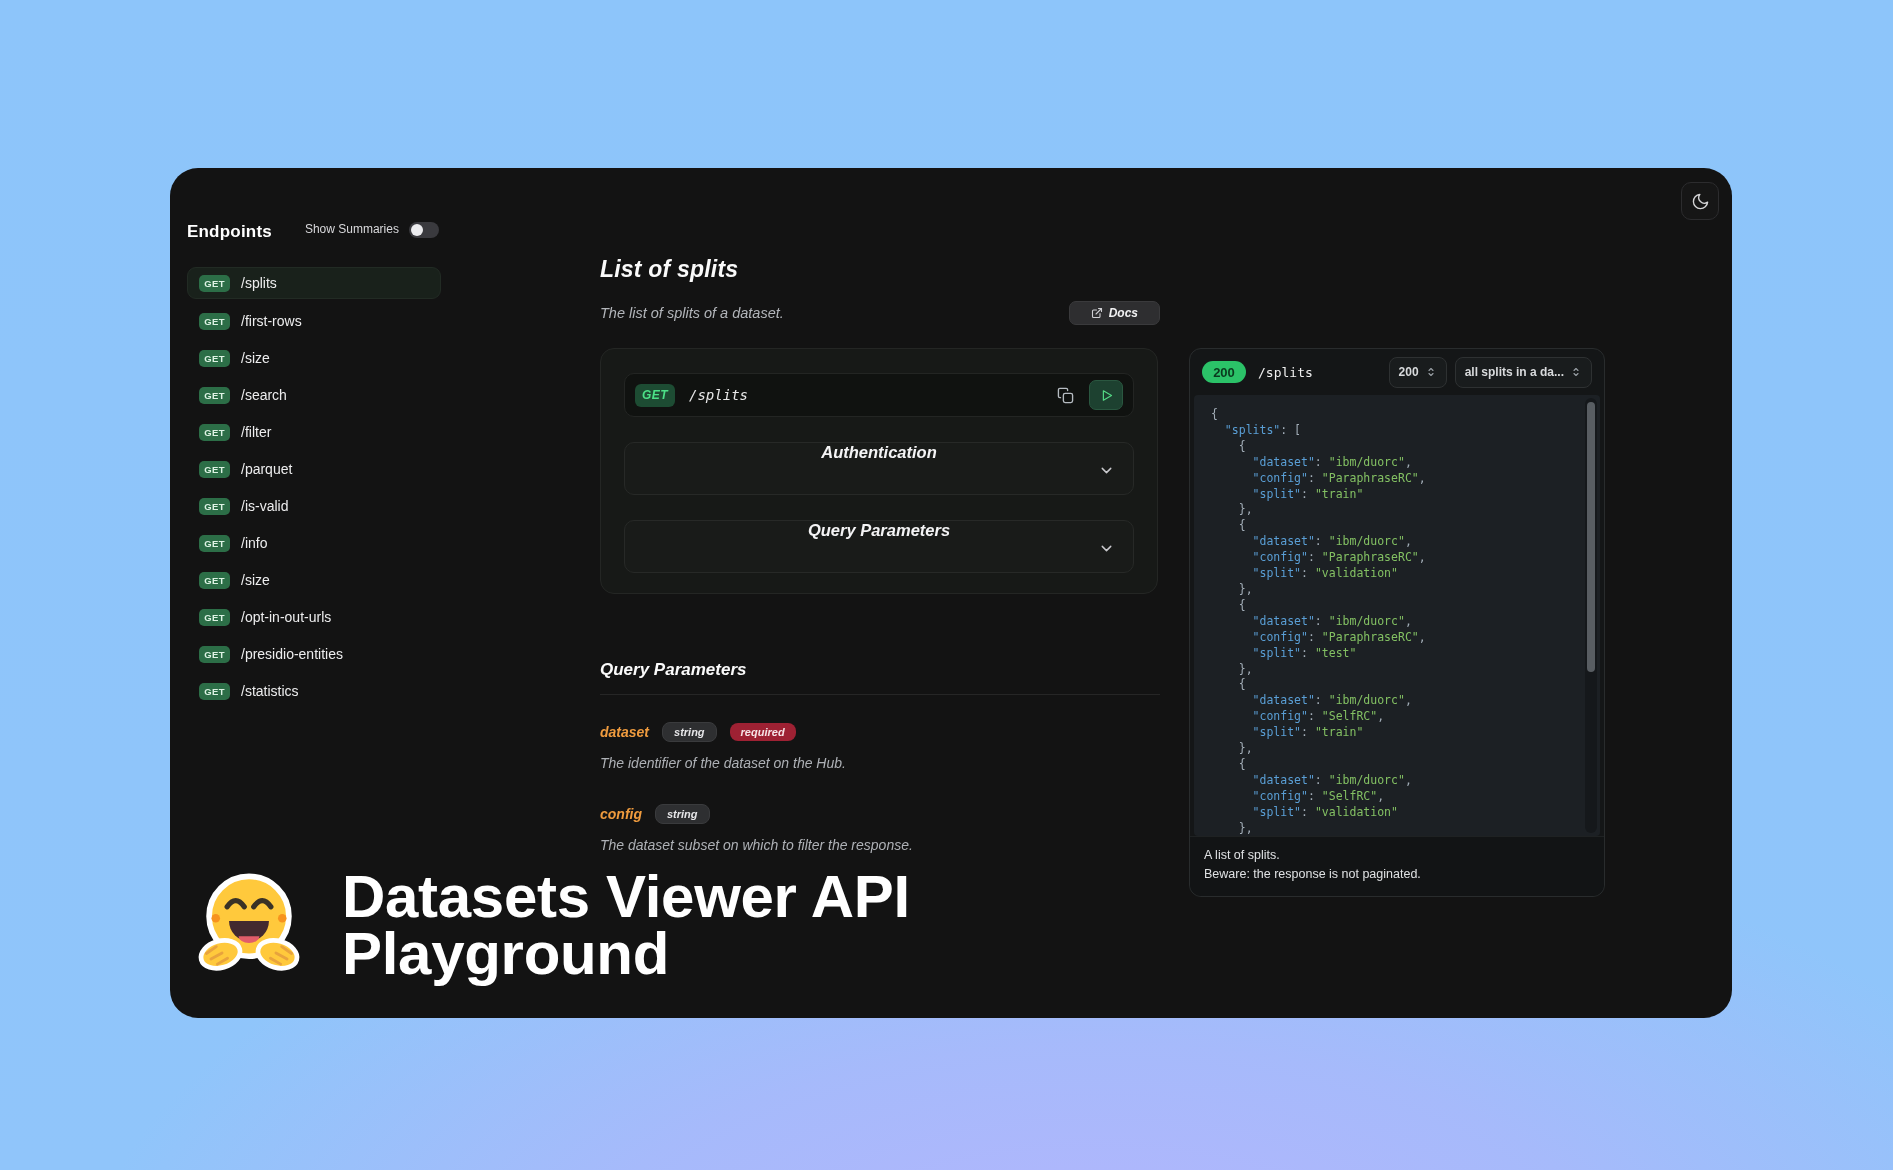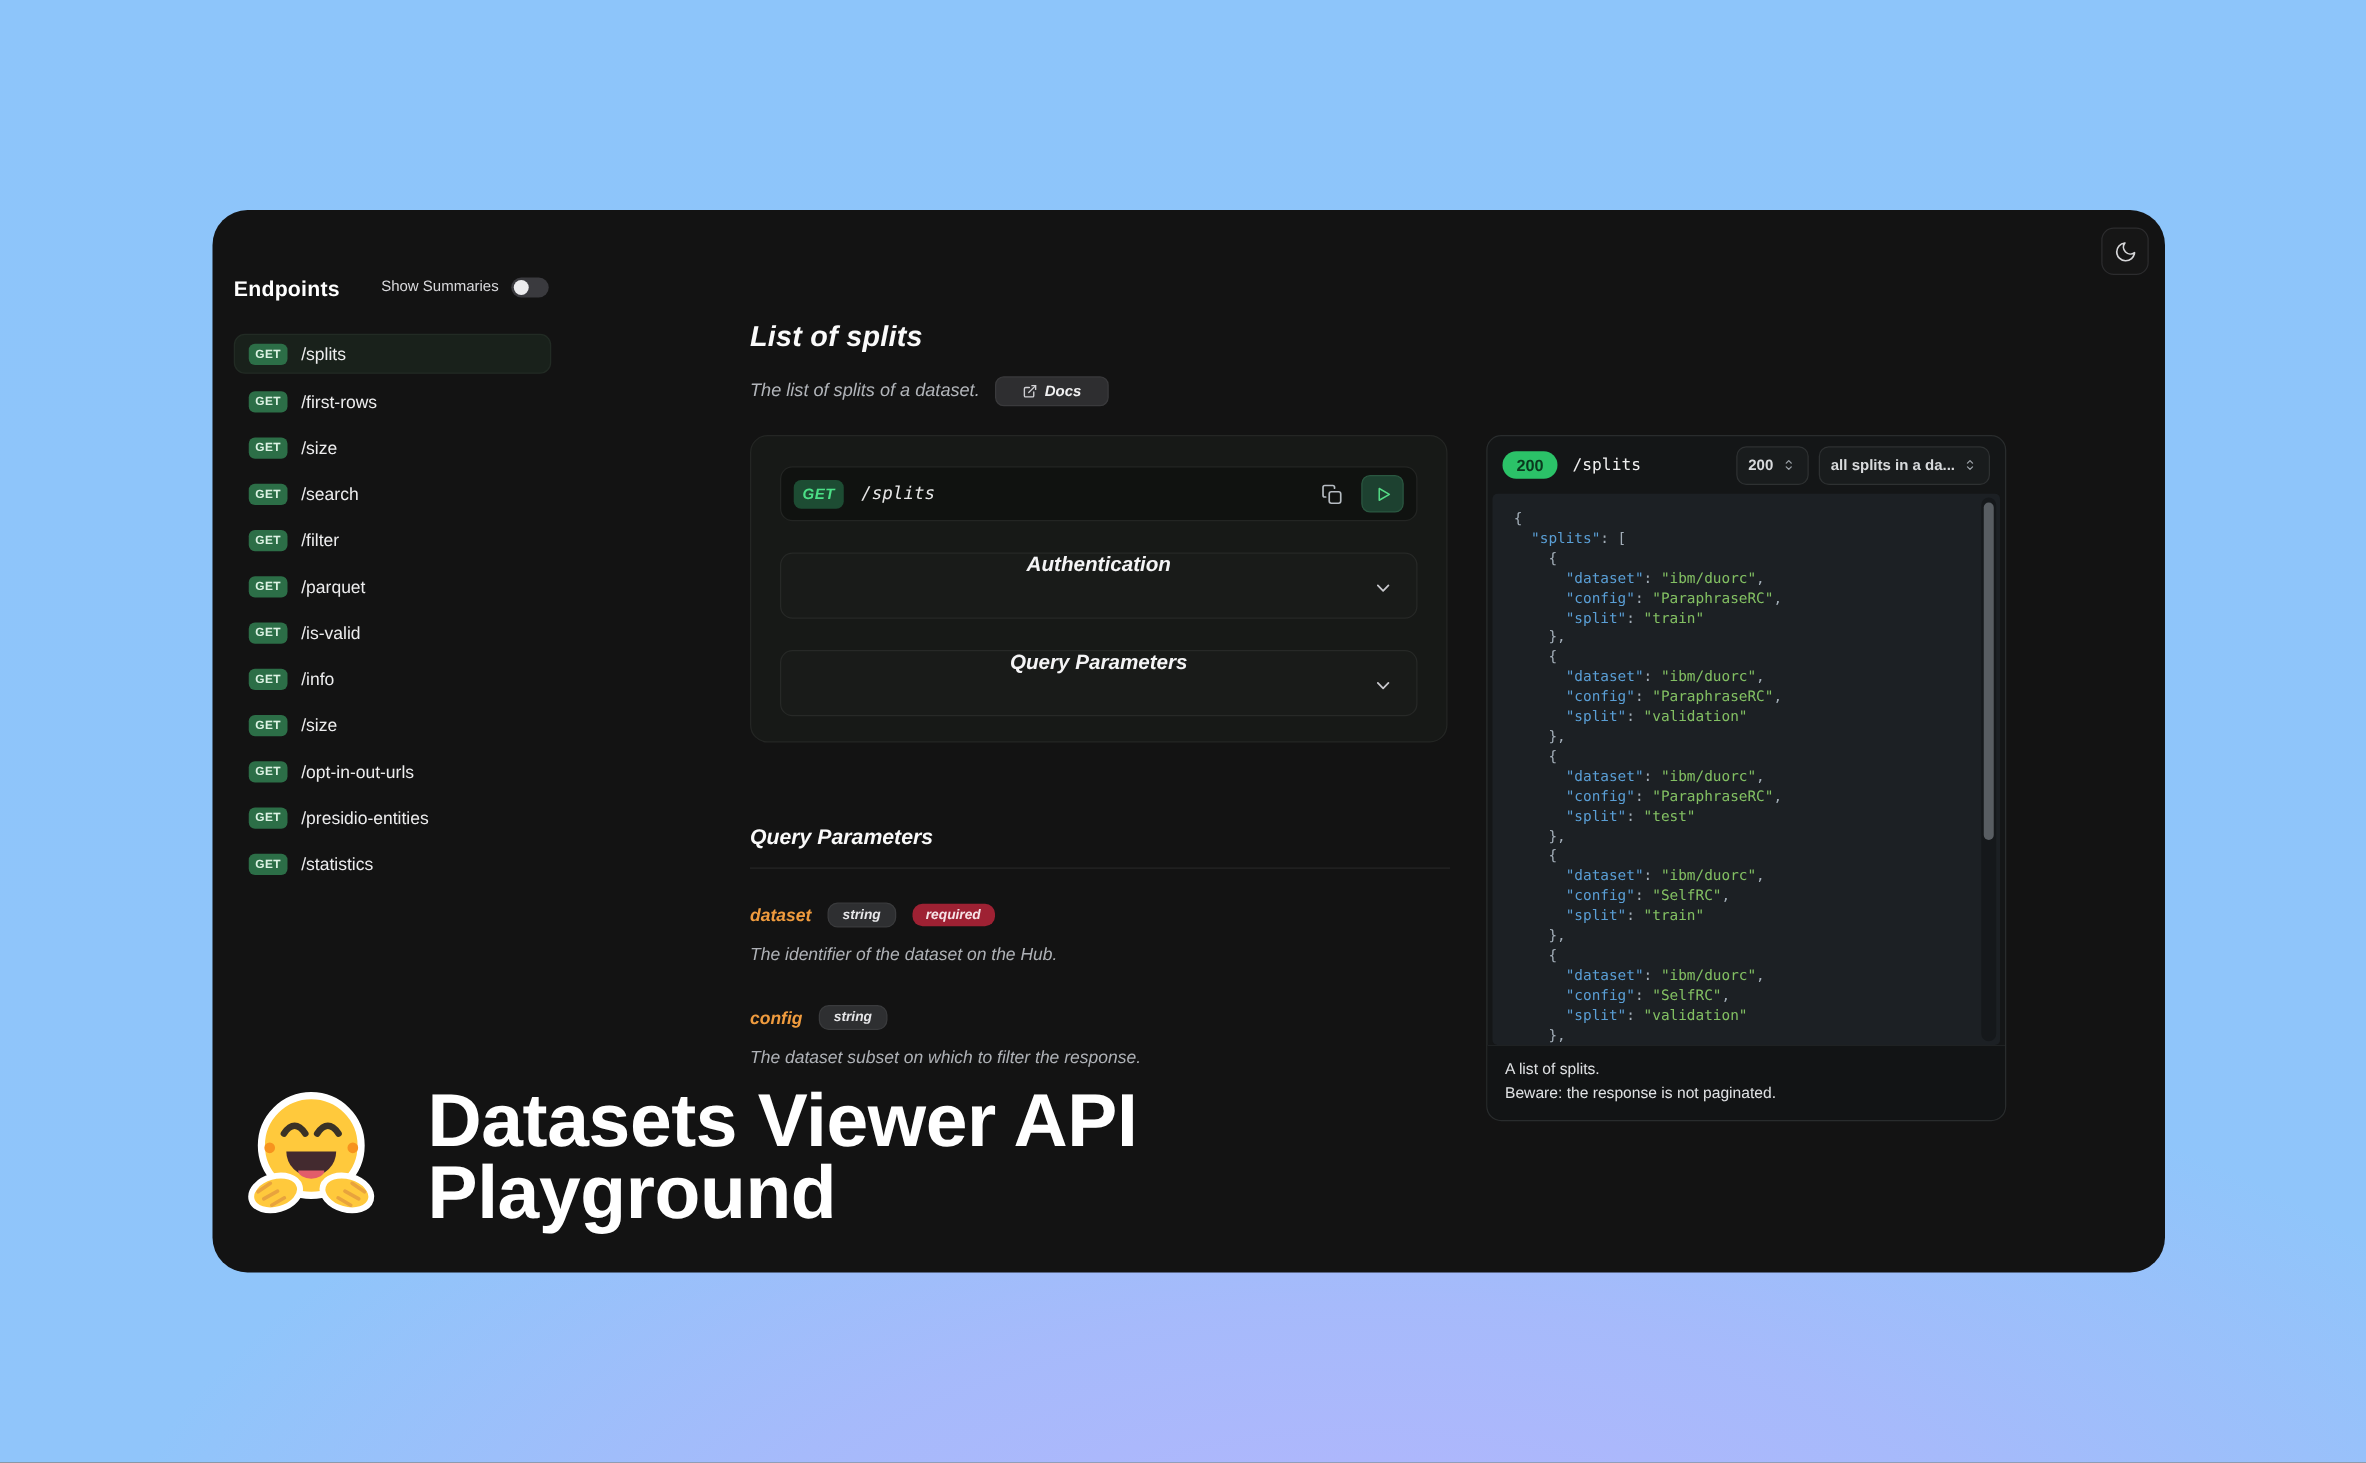--- a/index.html
+++ b/index.html
@@ -24,21 +24,21 @@
   .ep-list{margin-top:21px;}
   .ep-row{display:flex;align-items:center;height:30px;margin-bottom:7px;padding:0 12px;border-radius:9px;width:230px;cursor:pointer;}
   .ep-row.selected{background:#19211b;border:1px solid #222b24;padding:0 11px;}
   .get-badge{display:inline-flex;align-items:center;justify-content:center;width:31px;height:17px;border-radius:5px;
     background:#2c6e47;color:#ddf3e4;font-size:9.5px;font-weight:700;letter-spacing:.4px;}
   .ep-label{color:#ededee;font-size:14px;margin-left:11px;}
 
   
   .main{position:absolute;left:430px;top:88px;width:560px;font-style:italic;}
   .page-title{color:#fafafa;font-size:23px;font-weight:700;margin:0;letter-spacing:.2px;}
-  .desc-row{display:flex;align-items:center;margin-top:18px;}
+  .desc-row{display:flex;align-items:center;margin-top:18px;justify-content:space-between;}
   .page-desc{color:#b2b5ba;font-size:14.5px;}
   .docs-chip{display:inline-flex;align-items:center;gap:6px;margin-left:12px;background:#2e2e30;border:1px solid #3a3a3c;
     border-radius:7px;padding:4px 21px;color:#f1f1f2;font-size:12px;font-weight:700;cursor:pointer;}
   .docs-chip svg{color:#cfcfd3;}
 
   .req-panel{margin-top:23px;width:556px;height:244px;background:#171917;border:1px solid #242624;border-radius:14px;position:relative;}
   .req-bar{position:absolute;left:23px;top:24px;width:510px;height:44px;background:#101210;border:1px solid #232523;border-radius:10px;
     display:flex;align-items:center;padding:0 10px;box-sizing:border-box;}
   .method-badge{display:inline-flex;align-items:center;justify-content:center;min-width:40px;height:23px;border-radius:6px;
     background:#1d4c33;color:#4ce087;font-size:12px;font-weight:700;letter-spacing:.4px;}

